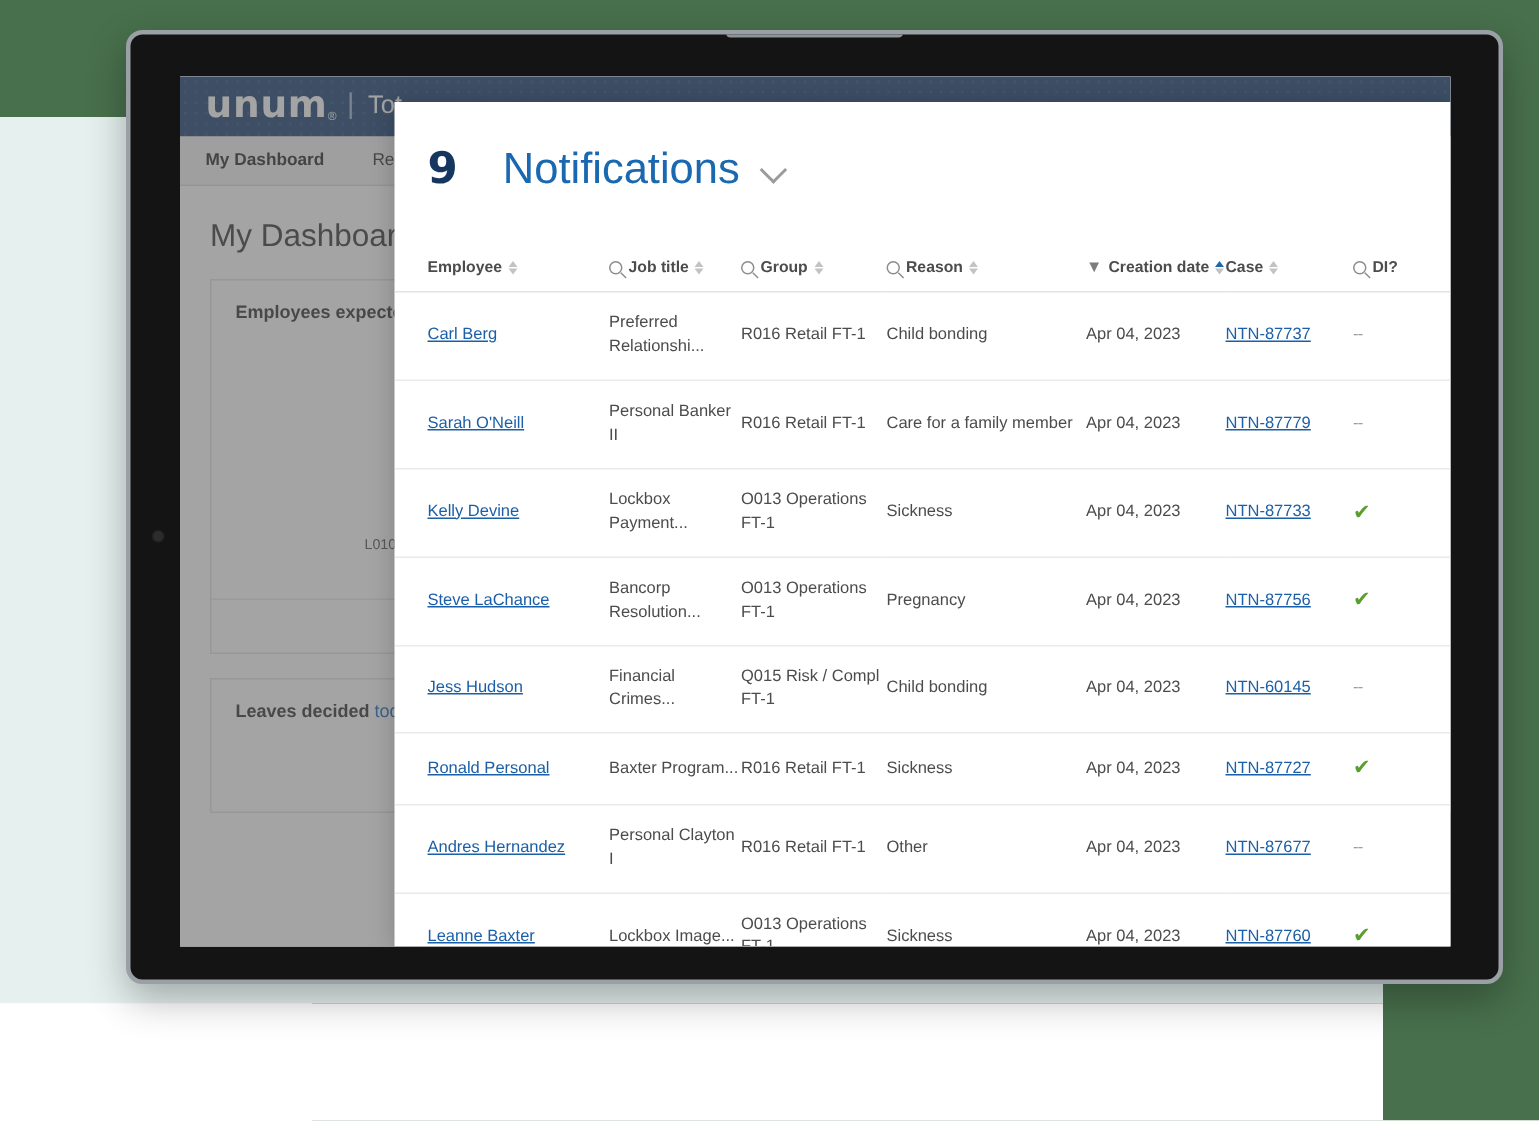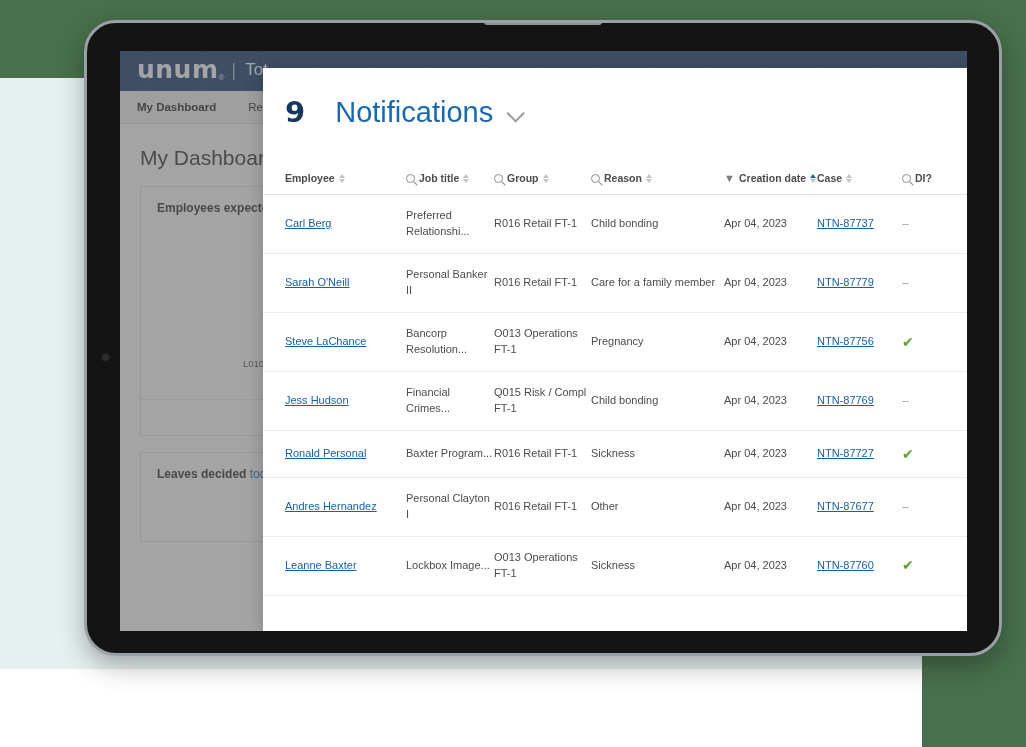--- a/index.html
+++ b/index.html
@@ -35,21 +35,21 @@
     width: 922px; height: 78px;
     background: #ffffff;
   }
 
   
   .tablet {
     position: absolute;
     left: 84px; top: 20px;
     width: 918px; height: 636px;
     background: #141414;
-    border-radius: 32px;
+    border-radius: 11px;
     border: 3px solid #9aa0a6;
     box-shadow: 0 10px 26px rgba(0,0,0,.30);
     overflow: hidden;
   }
   .tablet-topnotch {
     position: absolute; left: 50%; top: -2px;
     transform: translateX(-50%);
     width: 118px; height: 4px;
     background: #8e949a;
     border-radius: 0 0 3px 3px;
@@ -382,35 +382,44 @@
                 <tr>
                   <td class="emp pad-l"><a href="#">Sarah O'Neill</a></td>
                   <td>Personal Banker II</td>
                   <td>R016 Retail FT-1</td>
                   <td>Care for a family member</td>
                   <td>Apr 04, 2023</td>
                   <td class="case"><a href="#">NTN-87779</a></td>
                   <td class="di"><span class="dash">--</span></td>
                 </tr>
                 <tr>
+                  <td class="emp pad-l"><a href="#">Kelly Devine</a></td>
+                  <td>Lockbox Payment...</td>
+                  <td>O013 Operations FT-1</td>
+                  <td>Sickness</td>
+                  <td>Apr 04, 2023</td>
+                  <td class="case"><a href="#">NTN-87733</a></td>
+                  <td class="di"><span class="check">✔</span></td>
+                </tr>
+                <tr>
                   <td class="emp pad-l"><a href="#">Steve LaChance</a></td>
                   <td>Bancorp Resolution...</td>
                   <td>O013 Operations FT-1</td>
                   <td>Pregnancy</td>
                   <td>Apr 04, 2023</td>
                   <td class="case"><a href="#">NTN-87756</a></td>
                   <td class="di"><span class="check">✔</span></td>
                 </tr>
                 <tr>
                   <td class="emp pad-l"><a href="#">Jess Hudson</a></td>
                   <td>Financial Crimes...</td>
                   <td>Q015 Risk / Compl FT-1</td>
                   <td>Child bonding</td>
                   <td>Apr 04, 2023</td>
-                  <td class="case"><a href="#">NTN-87769</a></td>
+                  <td class="case"><a href="#">NTN-60145</a></td>
                   <td class="di"><span class="dash">--</span></td>
                 </tr>
                 <tr>
                   <td class="emp pad-l"><a href="#">Ronald Personal</a></td>
                   <td>Baxter Program...</td>
                   <td>R016 Retail FT-1</td>
                   <td>Sickness</td>
                   <td>Apr 04, 2023</td>
                   <td class="case"><a href="#">NTN-87727</a></td>
                   <td class="di"><span class="check">✔</span></td>

